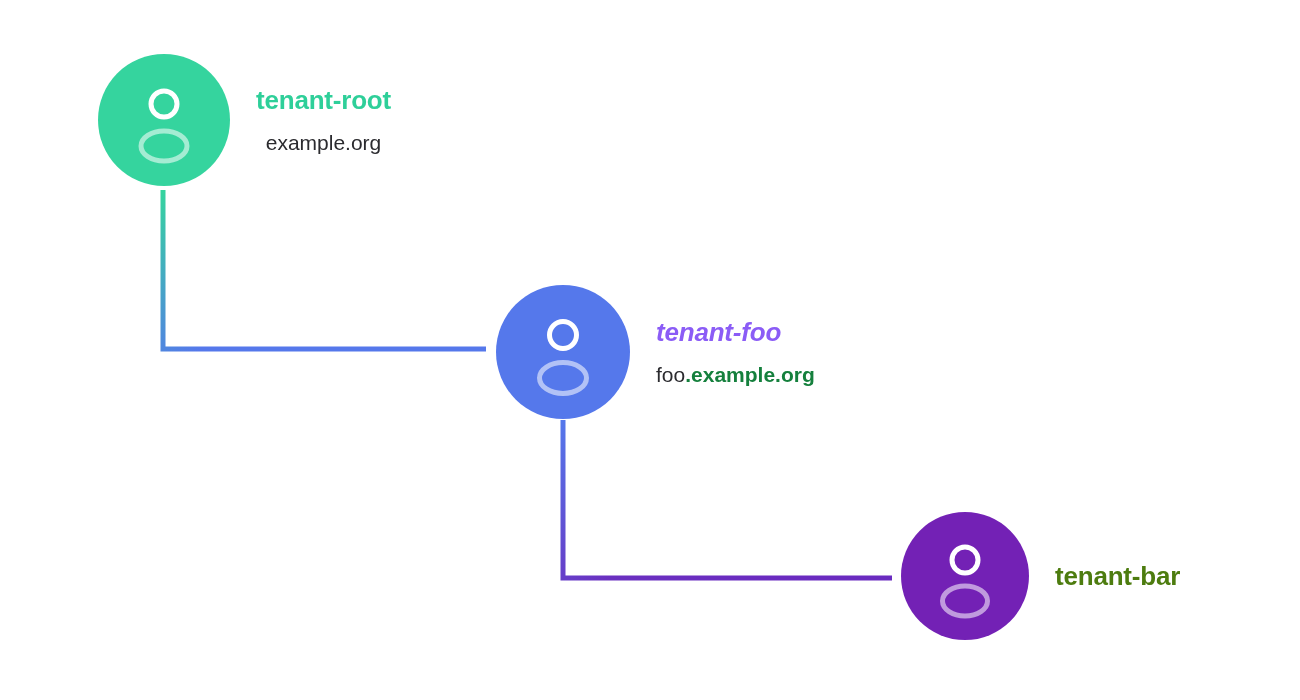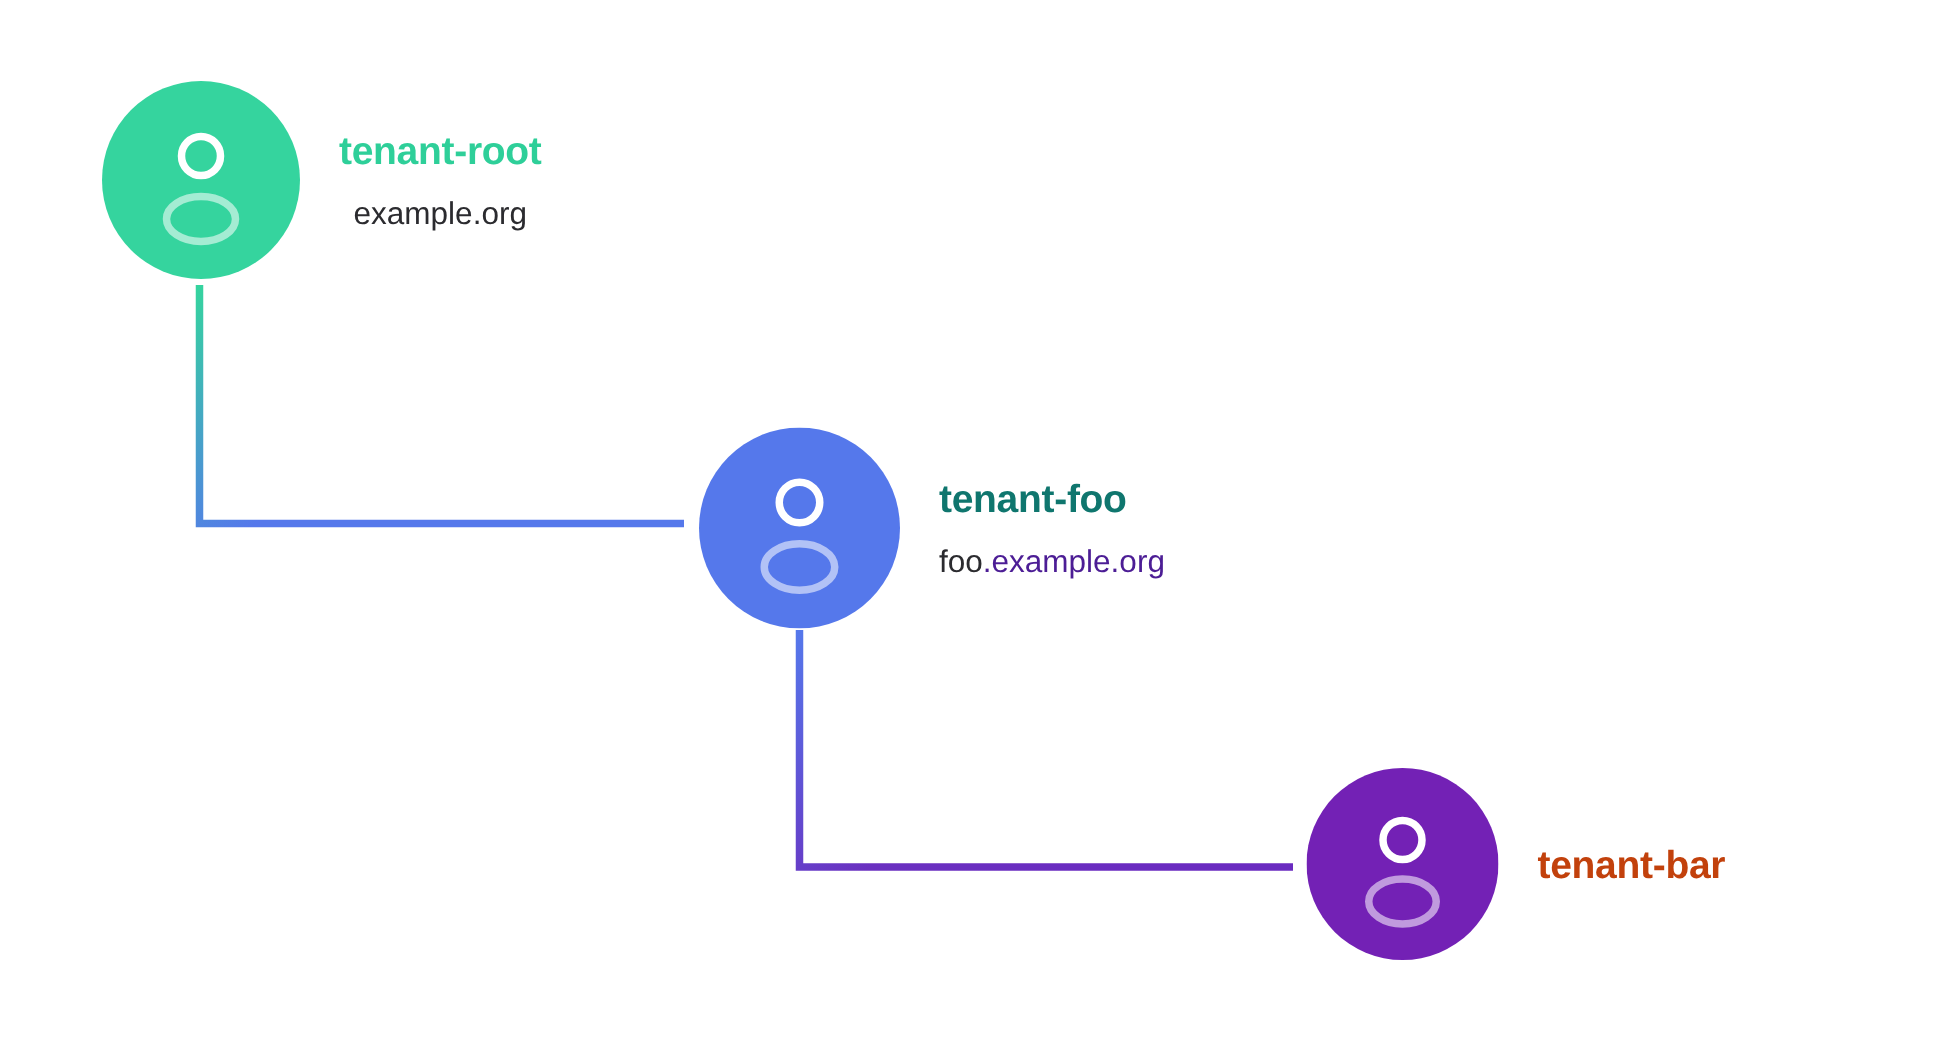--- a/index.html
+++ b/index.html
@@ -77,32 +77,33 @@
     white-space: nowrap;
     color: #2b2b2f;
     text-align: center;
   }
 
   .domain-prefix {
     color: #2b2b2f;
   }
 
   .domain-suffix {
-    color: #4c1d95;
+    color: #15803d;
+    font-weight: bold;
   }
 
   
   #node-tenant-root { left: 68px;  top: 54px;  }
   #node-tenant-foo  { left: 466px; top: 285px; }
   #node-tenant-bar  { left: 871px; top: 512px; }
 </style>
 </head>
 <body>
 
-<div id="diagram-canvas" style="background: rgb(255, 255, 255); width: 1179px; height: 700px;">
+<div id="diagram-canvas" style="background: rgb(255, 255, 255); width: 1179px; height: 700px; margin-left: 30px;">
 
   <svg id="connector-layer" viewBox="0 0 1300 700" xmlns="http://www.w3.org/2000/svg">
     <defs>
       <linearGradient id="grad-root-foo" gradientUnits="userSpaceOnUse" x1="133" y1="190" x2="300" y2="400">
         <stop offset="0%" stop-color="#35D49E"></stop>
         <stop offset="55%" stop-color="#5578EB"></stop>
         <stop offset="100%" stop-color="#5578EB"></stop>
       </linearGradient>
       <linearGradient id="grad-foo-bar" gradientUnits="userSpaceOnUse" x1="533" y1="420" x2="700" y2="620">
         <stop offset="0%" stop-color="#5578EB"></stop>
@@ -134,33 +135,33 @@
 
   <div class="node" id="node-tenant-foo">
     <div class="node-avatar" id="avatar-tenant-foo" style="width: 134px; height: 134px;">
       <svg viewBox="0 0 134 134" xmlns="http://www.w3.org/2000/svg">
         <circle cx="67" cy="67" r="67" fill="#5578EB"></circle>
         <circle cx="67" cy="50" r="13.5" fill="none" stroke="#ffffff" stroke-width="5"></circle>
         <ellipse cx="67" cy="93" rx="23.5" ry="15.5" fill="none" stroke="#ffffff" stroke-opacity="0.55" stroke-width="5"></ellipse>
       </svg>
     </div>
     <div class="node-labels">
-      <div class="node-title" id="title-tenant-foo" style="color: #0f766e;">tenant-foo</div>
+      <div class="node-title" id="title-tenant-foo" style="color: #8b5cf6; font-style: italic;">tenant-foo</div>
       <div class="node-domain">
         <span class="domain-prefix">foo</span><span class="domain-suffix">.example.org</span>
       </div>
     </div>
   </div>
 
   <div class="node" id="node-tenant-bar">
     <div class="node-avatar" id="avatar-tenant-bar" style="width: 128px; height: 128px;">
       <svg viewBox="0 0 128 128" xmlns="http://www.w3.org/2000/svg">
         <circle cx="64" cy="64" r="64" fill="#7321B5"></circle>
         <circle cx="64" cy="48" r="13" fill="none" stroke="#ffffff" stroke-width="5"></circle>
         <ellipse cx="64" cy="89" rx="22.5" ry="15" fill="none" stroke="#ffffff" stroke-opacity="0.55" stroke-width="5"></ellipse>
       </svg>
     </div>
     <div class="node-labels">
-      <div class="node-title" id="title-tenant-bar" style="color: #c2410c;">tenant-bar</div>
+      <div class="node-title" id="title-tenant-bar" style="color: #4d7c0f;">tenant-bar</div>
     </div>
   </div>
 
 </div>
 
 </body></html>

